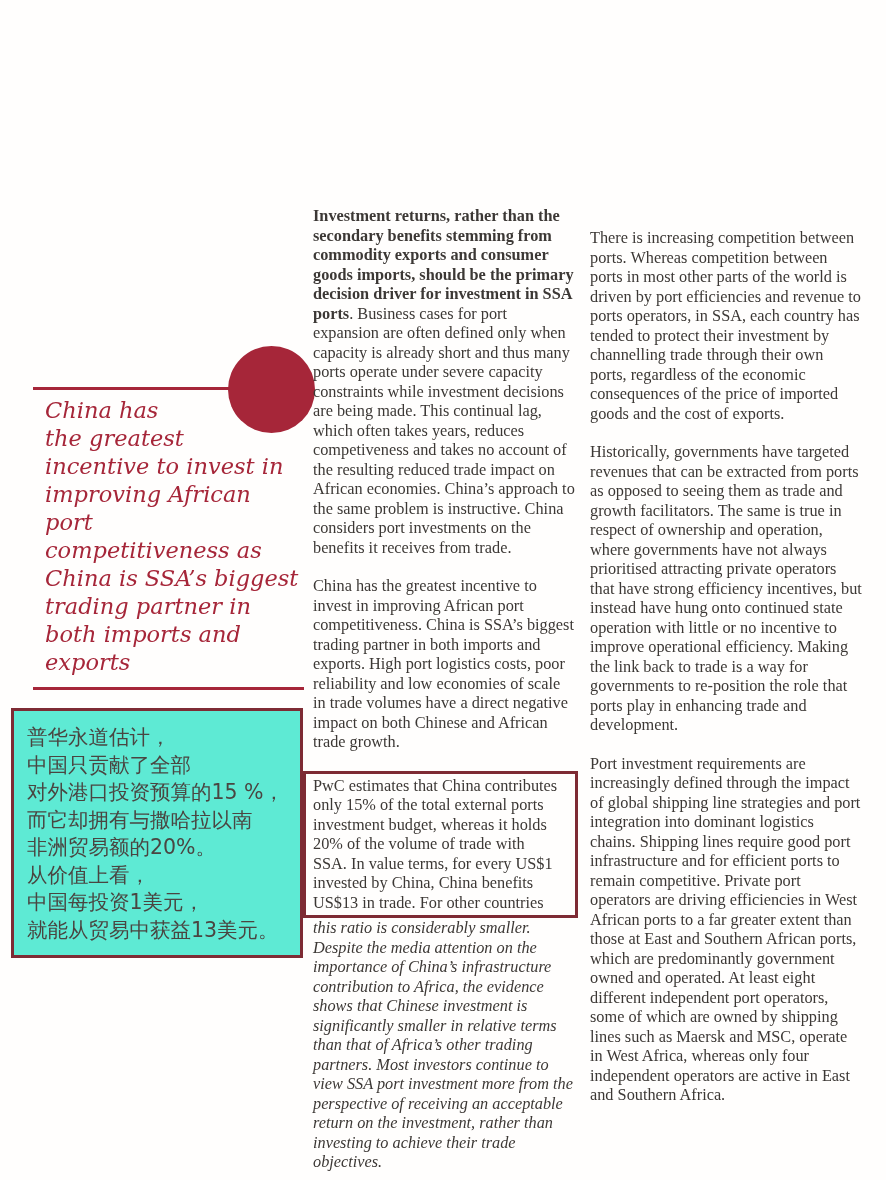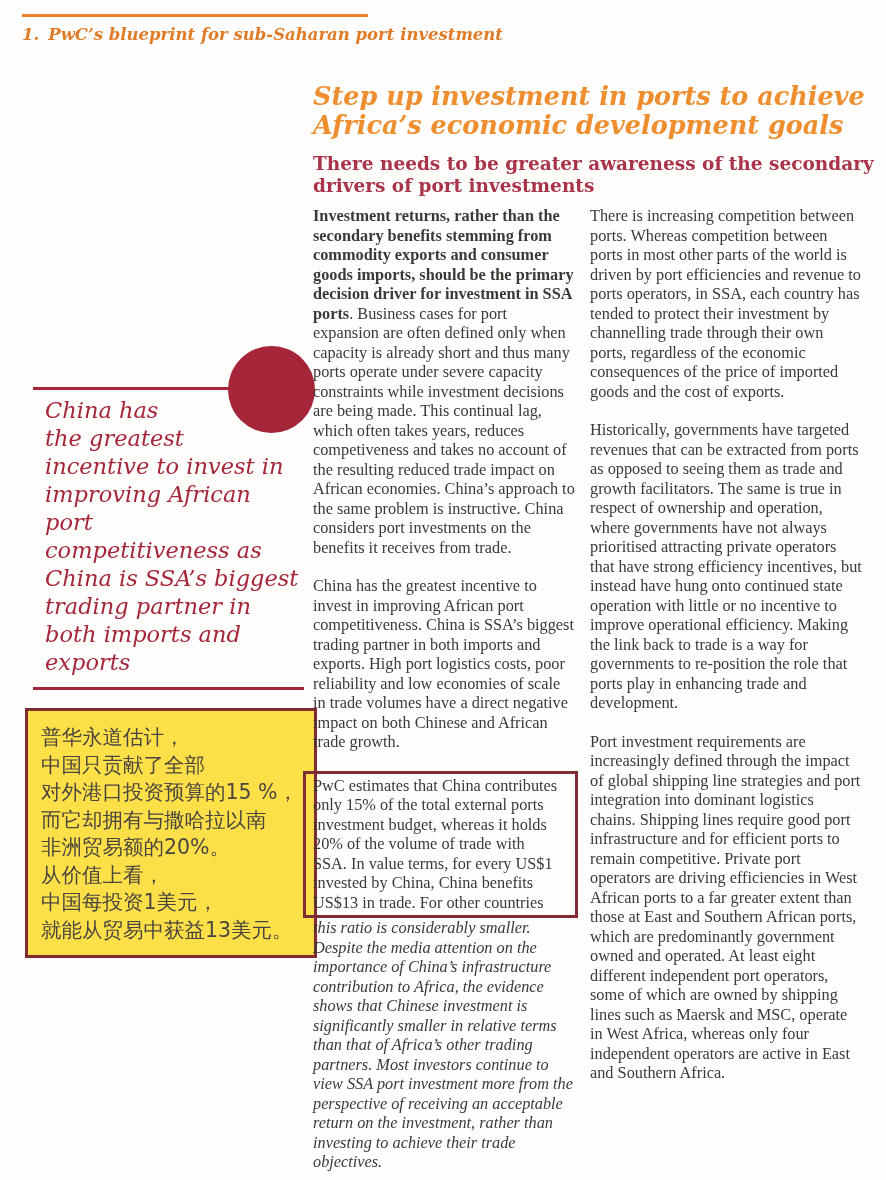--- a/index.html
+++ b/index.html
@@ -15,55 +15,46 @@
   .section-label .num { margin-right:9px; }
   
   .title-block { position:absolute; left:313px; top:82px; width:566px; }
   .page-title { font-family:"DejaVu Serif", serif; font-style:italic; font-weight:bold;
     font-size:25.5px; line-height:29px; color:#ee8e2e; margin:0; }
   .page-subtitle { font-family:"DejaVu Serif", serif; font-weight:bold;
     font-size:18.5px; line-height:21.5px; color:#a8334a; margin:13px 0 0 0; }
   
   .col { position:absolute; top:206px; font-size:16.3px; line-height:19.5px; }
   .col-left  { left:313px; width:263px; }
-  .col-right { left:590px; width:273px; }
+  .col-right { left:590px; width:273px;margin-top:22px; }
   .col p { margin:0 0 19px 0; }
   .lead-bold { font-weight:bold; }
   .hlbox { border:3px solid #7e2b34; margin:1px -2px 0 -10px; padding:2px 15px 3px 7px; }
   .cont-p { margin-top:0 !important;font-style:italic; }
   
   .pullquote { position:absolute; left:33px; top:387px; width:271px;
     border-top:3px solid #a62639; }
   .pq-circle { position:absolute; top:-44px; right:-11px; width:87px; height:87px;
     border-radius:50%; background:#a62639; }
   .pq-text { font-family:"DejaVu Serif", serif; font-style:italic;
     font-size:22.5px; line-height:28px; color:#a62639; margin-top:6px;
     white-space:pre-line;margin-left:12px; }
   .pq-rule-bottom { border-top:3px solid #a62639; margin-top:11px; }
   
-  .cnbox { position:absolute; left:25px; top:708px; width:292px; box-sizing:border-box;
-    border:3px solid #7e2b34; background:#fde047; padding:13px 10px 11px 13px; }
+  .cnbox { position:absolute; left:11px; top:708px; width:292px; box-sizing:border-box;
+    border:3px solid #7e2b34; background:#5eead4; padding:13px 10px 11px 13px; }
   .cn-text { font-family:"DejaVu Sans", "Liberation Sans", sans-serif;
     font-size:20.5px; line-height:27.5px; color:#4a4541; white-space:pre-line; }
 </style>
 </head>
 <body>
 
 <div class="page">
 
-  <div class="section-header">
-    <div class="section-label">
-      <span class="num">1.</span><span>PwC’s blueprint for sub-Saharan port investment</span>
-    </div>
-  </div>
 
-  <div class="title-block">
-    <h1 class="page-title">Step up investment in ports to achieve Africa’s economic development goals</h1>
-    <h2 class="page-subtitle">There needs to be greater awareness of the secondary drivers of port investments</h2>
-  </div>
 
   <div class="pullquote">
     <div class="pq-circle"></div>
     <div class="pq-text">China has
 the greatest
 incentive to invest in
 improving African port
 competitiveness as
 China is SSA’s biggest
 trading partner in

